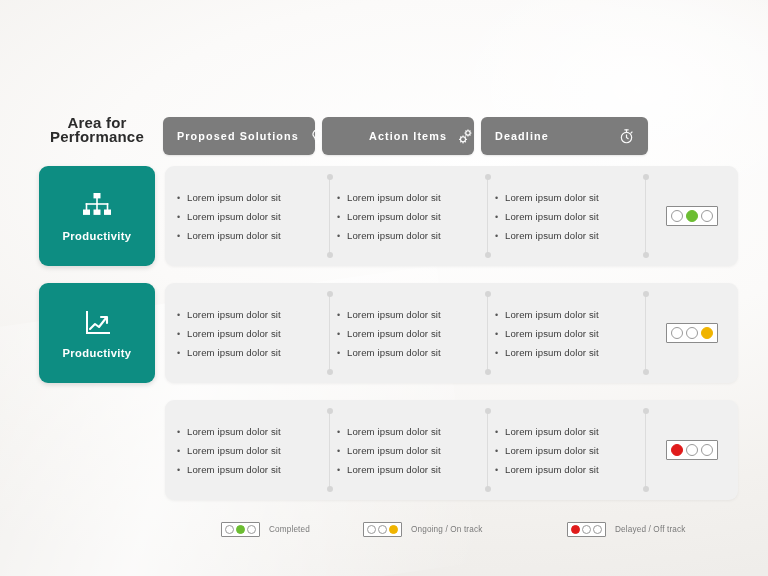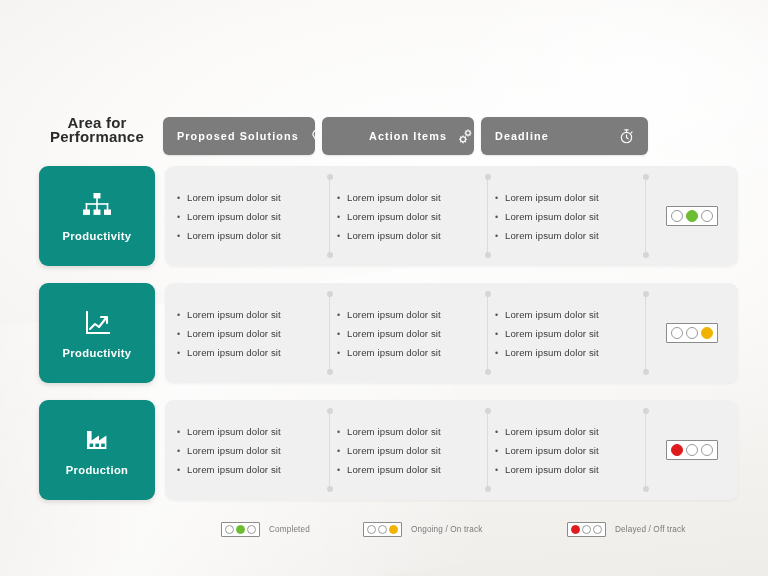--- a/index.html
+++ b/index.html
@@ -466,31 +466,20 @@
         <div class="traffic">
           <span class="lamp"></span>
           <span class="lamp"></span>
           <span class="lamp" style="background: rgb(240, 180, 0); border-color: rgb(240, 180, 0);"></span>
         </div>
       </div>
     </div>
   </div>
 
   <div class="row" id="row-2">
-    <div class="area-card">
-      <span class="area-icon">
-        <svg viewBox="0 0 34 32" fill="#ffffff" stroke="none">
-          <path d="M7 6 h4.6 v9.5 L19 10.5 v5 L26.4 10.5 V24 H7 Z"></path>
-          <rect x="9.6" y="18.6" width="3.6" height="3.4" fill="#0d8d82"></rect>
-          <rect x="15.4" y="18.6" width="3.6" height="3.4" fill="#0d8d82"></rect>
-          <rect x="21.2" y="18.6" width="3.6" height="3.4" fill="#0d8d82"></rect>
-        </svg>
-      </span>
-      <span class="area-label">Production</span>
-    </div>
 
     <div class="row-panel">
       <div class="bullets col0">
         <div class="bullet">
             <span class="dot">•</span>
             <span>Lorem ipsum dolor sit</span>
           </div>
         <div class="bullet">
             <span class="dot">•</span>
             <span>Lorem ipsum dolor sit</span>

